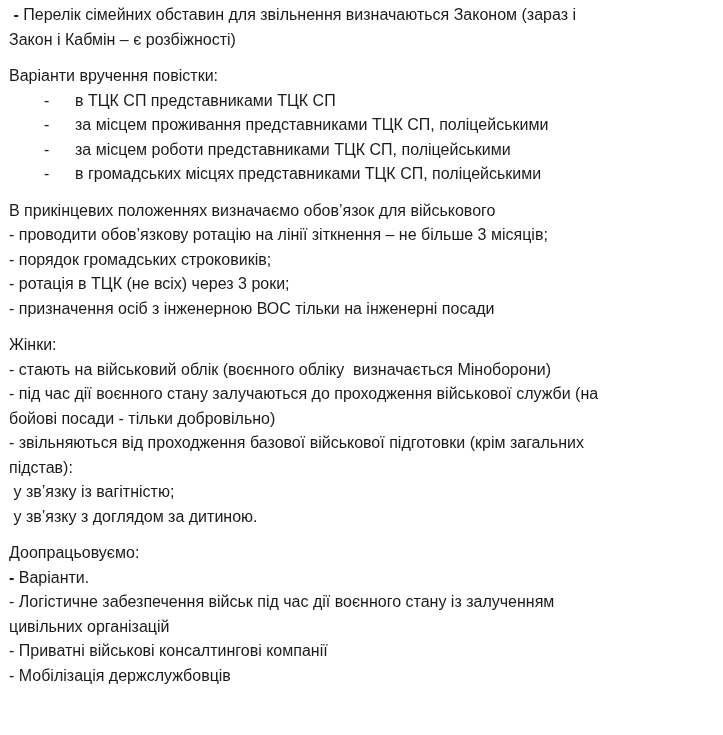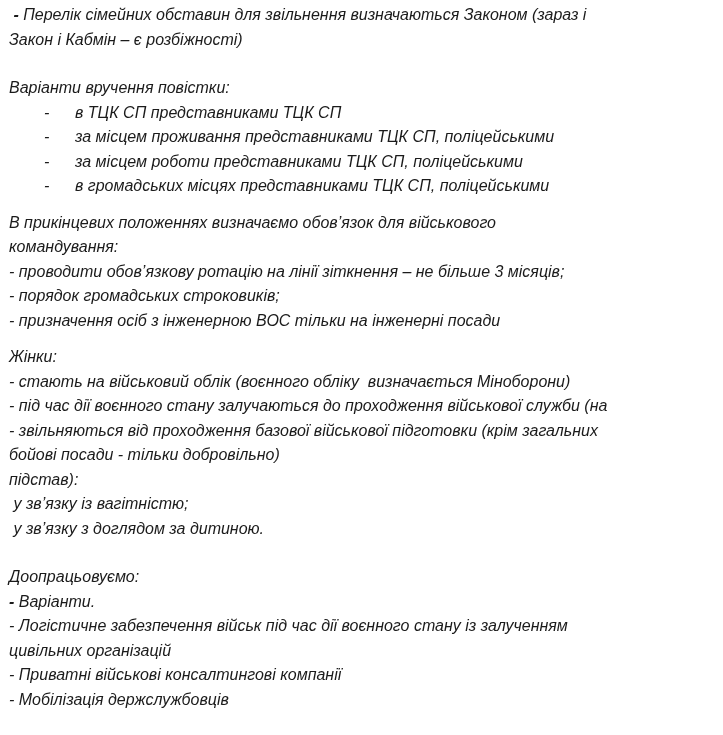--- a/index.html
+++ b/index.html
@@ -16,25 +16,23 @@
     line-height: 24.5px;
     color: #1b1b1b;
   }
   .doc {
     padding: 3px 10px 0 9px;
     box-sizing: border-box;
     width: 723px;
   }
   .block {
     margin: 0 0 12px 0;
-    font-style: italic;
   }
   .block.tight {
     margin-bottom: 0;
-    margin-top: 24px;
   }
   .line {
     white-space: pre-wrap;
     min-height: 24.5px;
   }
   .line.bullet {
     position: relative;
     padding-left: 66px;
   }
   .bullet-marker {
@@ -58,31 +56,31 @@
       <div class="line"><span class="">Варіанти вручення повістки:</span></div>
     </div>
     <div class="block">
       <div class="line bullet"><span class="bullet-marker">-</span><span class="">в ТЦК СП представниками ТЦК СП</span></div>
       <div class="line bullet"><span class="bullet-marker">-</span><span class="">за місцем проживання представниками ТЦК СП, поліцейськими</span></div>
       <div class="line bullet"><span class="bullet-marker">-</span><span class="">за місцем роботи представниками ТЦК СП, поліцейськими</span></div>
       <div class="line bullet"><span class="bullet-marker">-</span><span class="">в громадських місцях представниками ТЦК СП, поліцейськими</span></div>
     </div>
     <div class="block">
       <div class="line"><span class="">В прикінцевих положеннях визначаємо обов’язок для військового</span></div>
-      <div class="line"><span class="">командування:</span></div>
       <div class="line"><span class="">- проводити обов’язкову ротацію на лінії зіткнення – не більше 3 місяців;</span></div>
       <div class="line"><span class="">- порядок громадських строковиків;</span></div>
+      <div class="line"><span class="">- ротація в ТЦК (не всіх) через 3 роки;</span></div>
       <div class="line"><span class="">- призначення осіб з інженерною ВОС тільки на інженерні посади</span></div>
     </div>
     <div class="block">
       <div class="line"><span class="">Жінки:</span></div>
       <div class="line"><span class="">- стають на військовий облік (воєнного обліку  визначається Міноборони)</span></div>
       <div class="line"><span class="">- під час дії воєнного стану залучаються до проходження військової служби (на</span></div>
+      <div class="line"><span class="">бойові посади - тільки добровільно)</span></div>
       <div class="line"><span class="">- звільняються від проходження базової військової підготовки (крім загальних</span></div>
-      <div class="line"><span class="">бойові посади - тільки добровільно)</span></div>
       <div class="line"><span class="">підстав):</span></div>
       <div class="line"><span class=""> у зв’язку із вагітністю;</span></div>
       <div class="line"><span class=""> у зв’язку з доглядом за дитиною.</span></div>
     </div>
     <div class="block tight">
       <div class="line"><span class="">Доопрацьовуємо:</span></div>
       <div class="line"><span class="seg-bold">-</span><span class=""> Варіанти.</span></div>
       <div class="line"><span class="">- Логістичне забезпечення військ під час дії воєнного стану із залученням</span></div>
       <div class="line"><span class="">цивільних організацій</span></div>
       <div class="line"><span class="">- Приватні військові консалтингові компанії</span></div>

